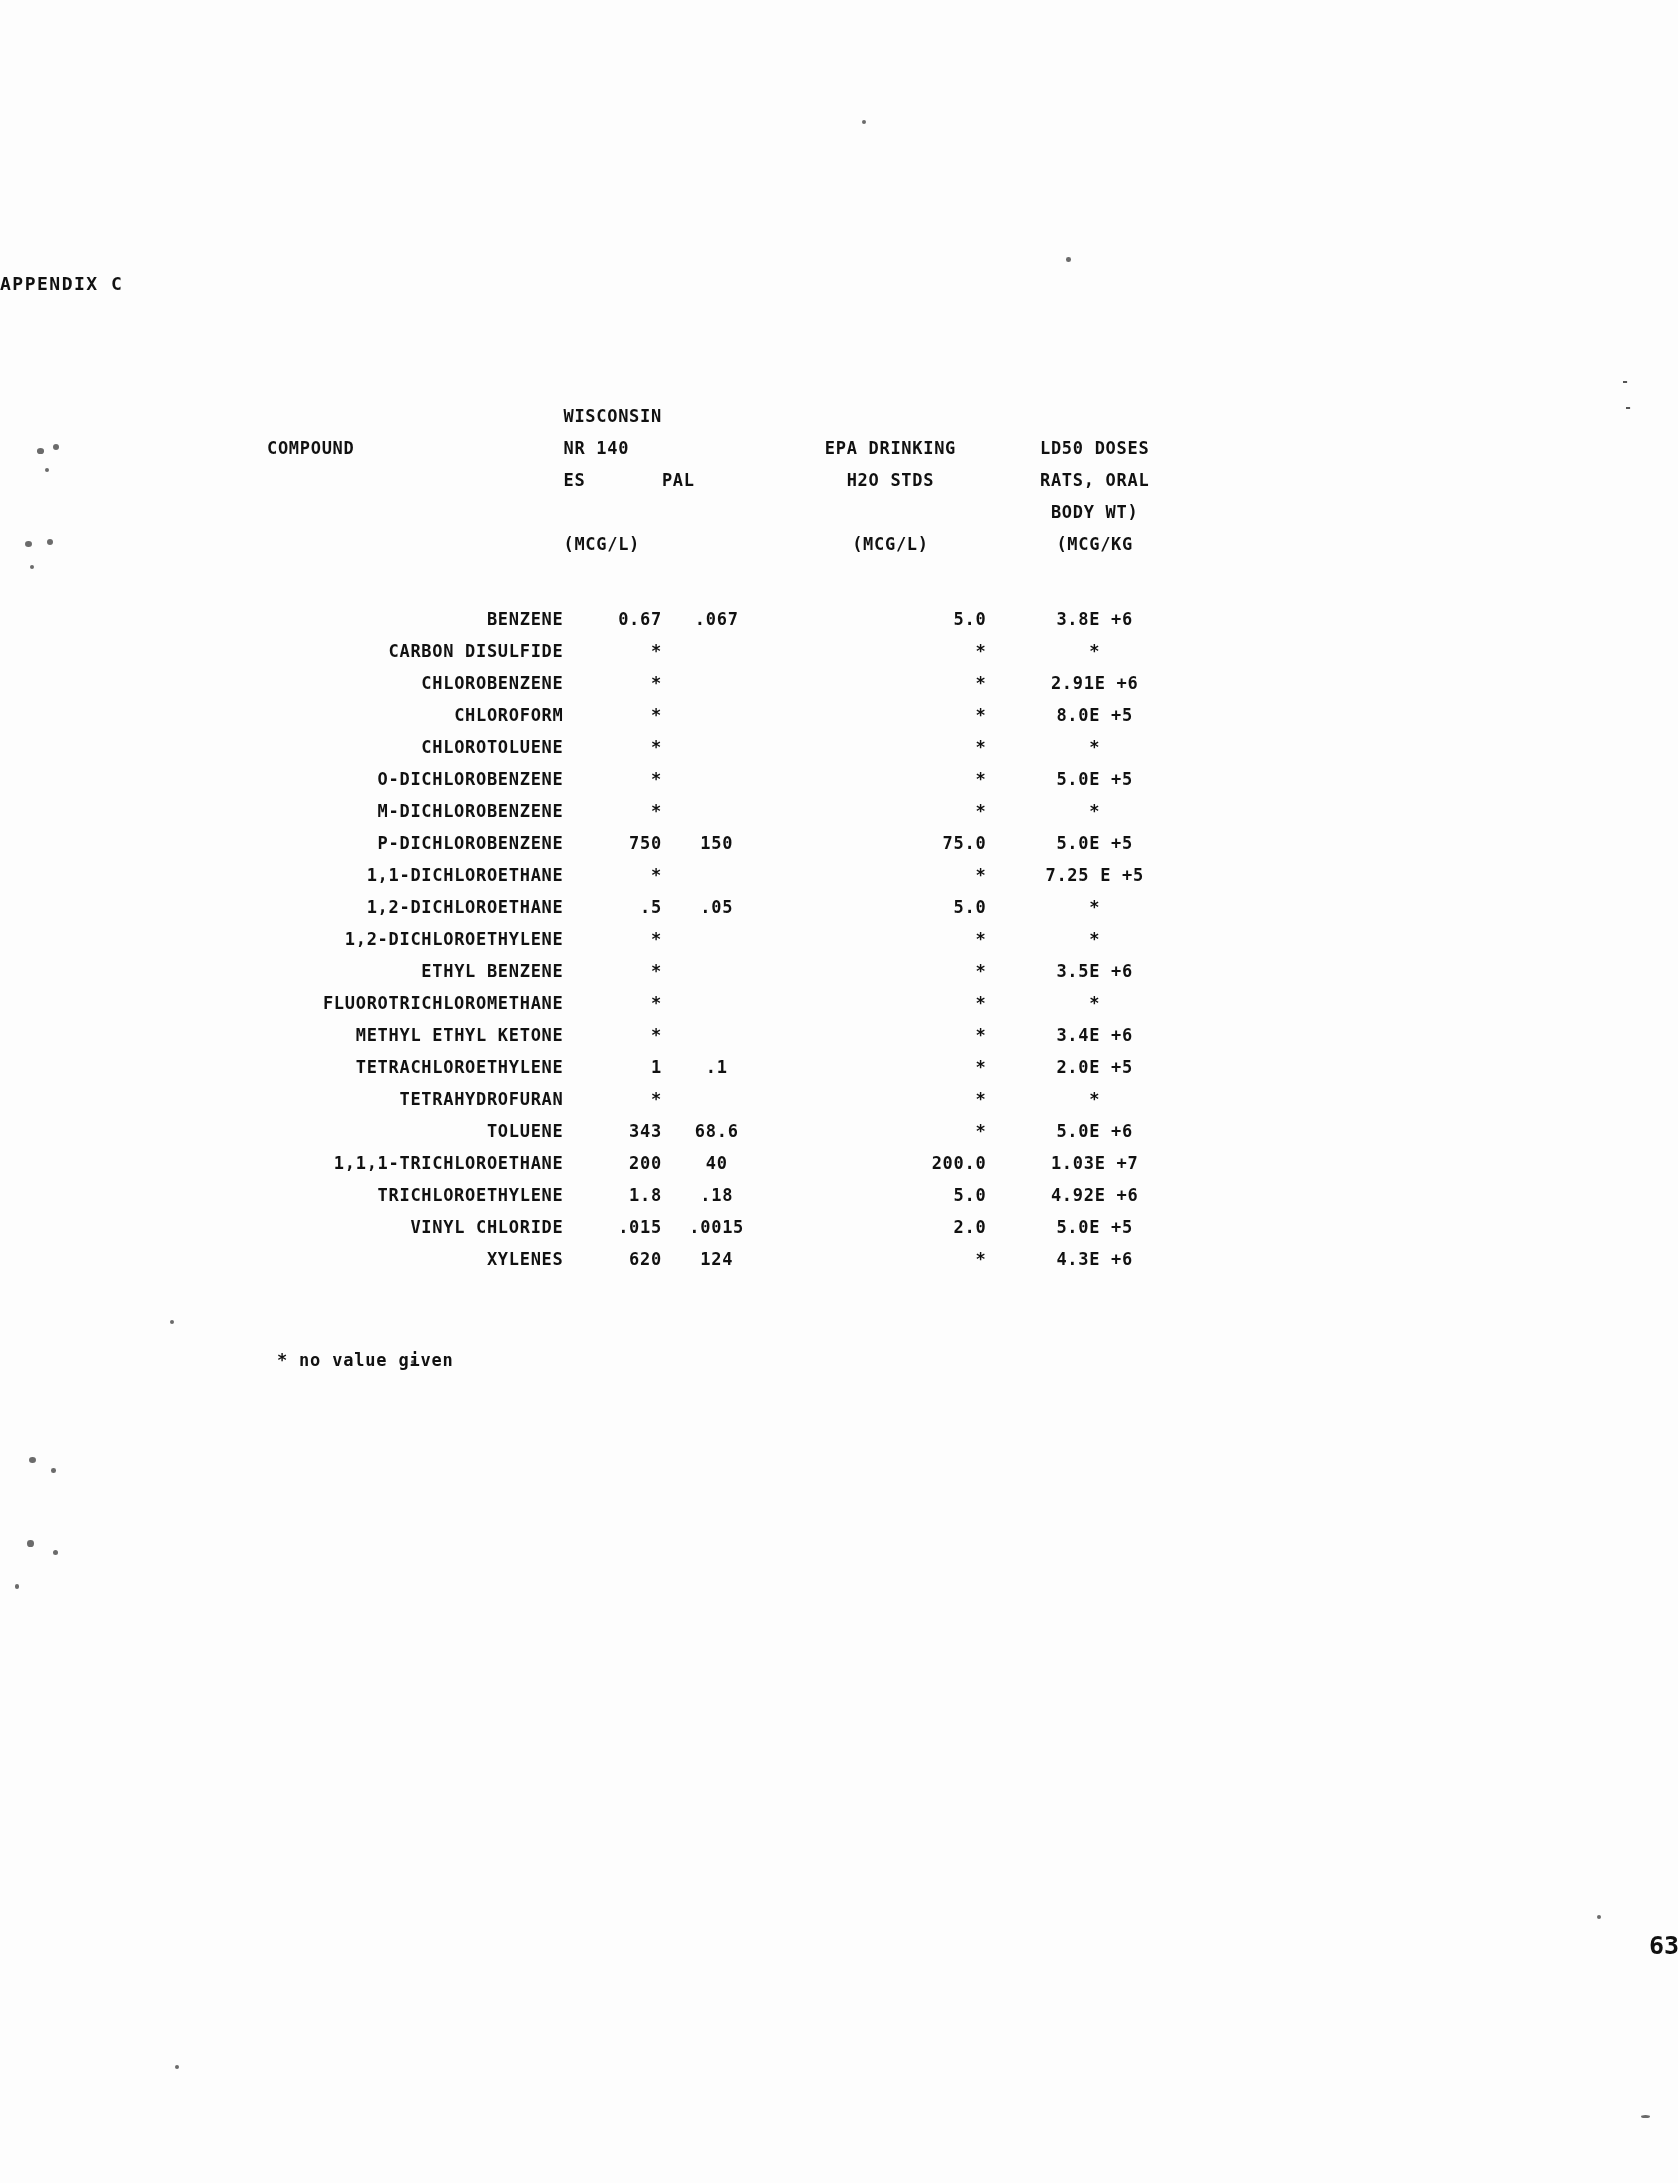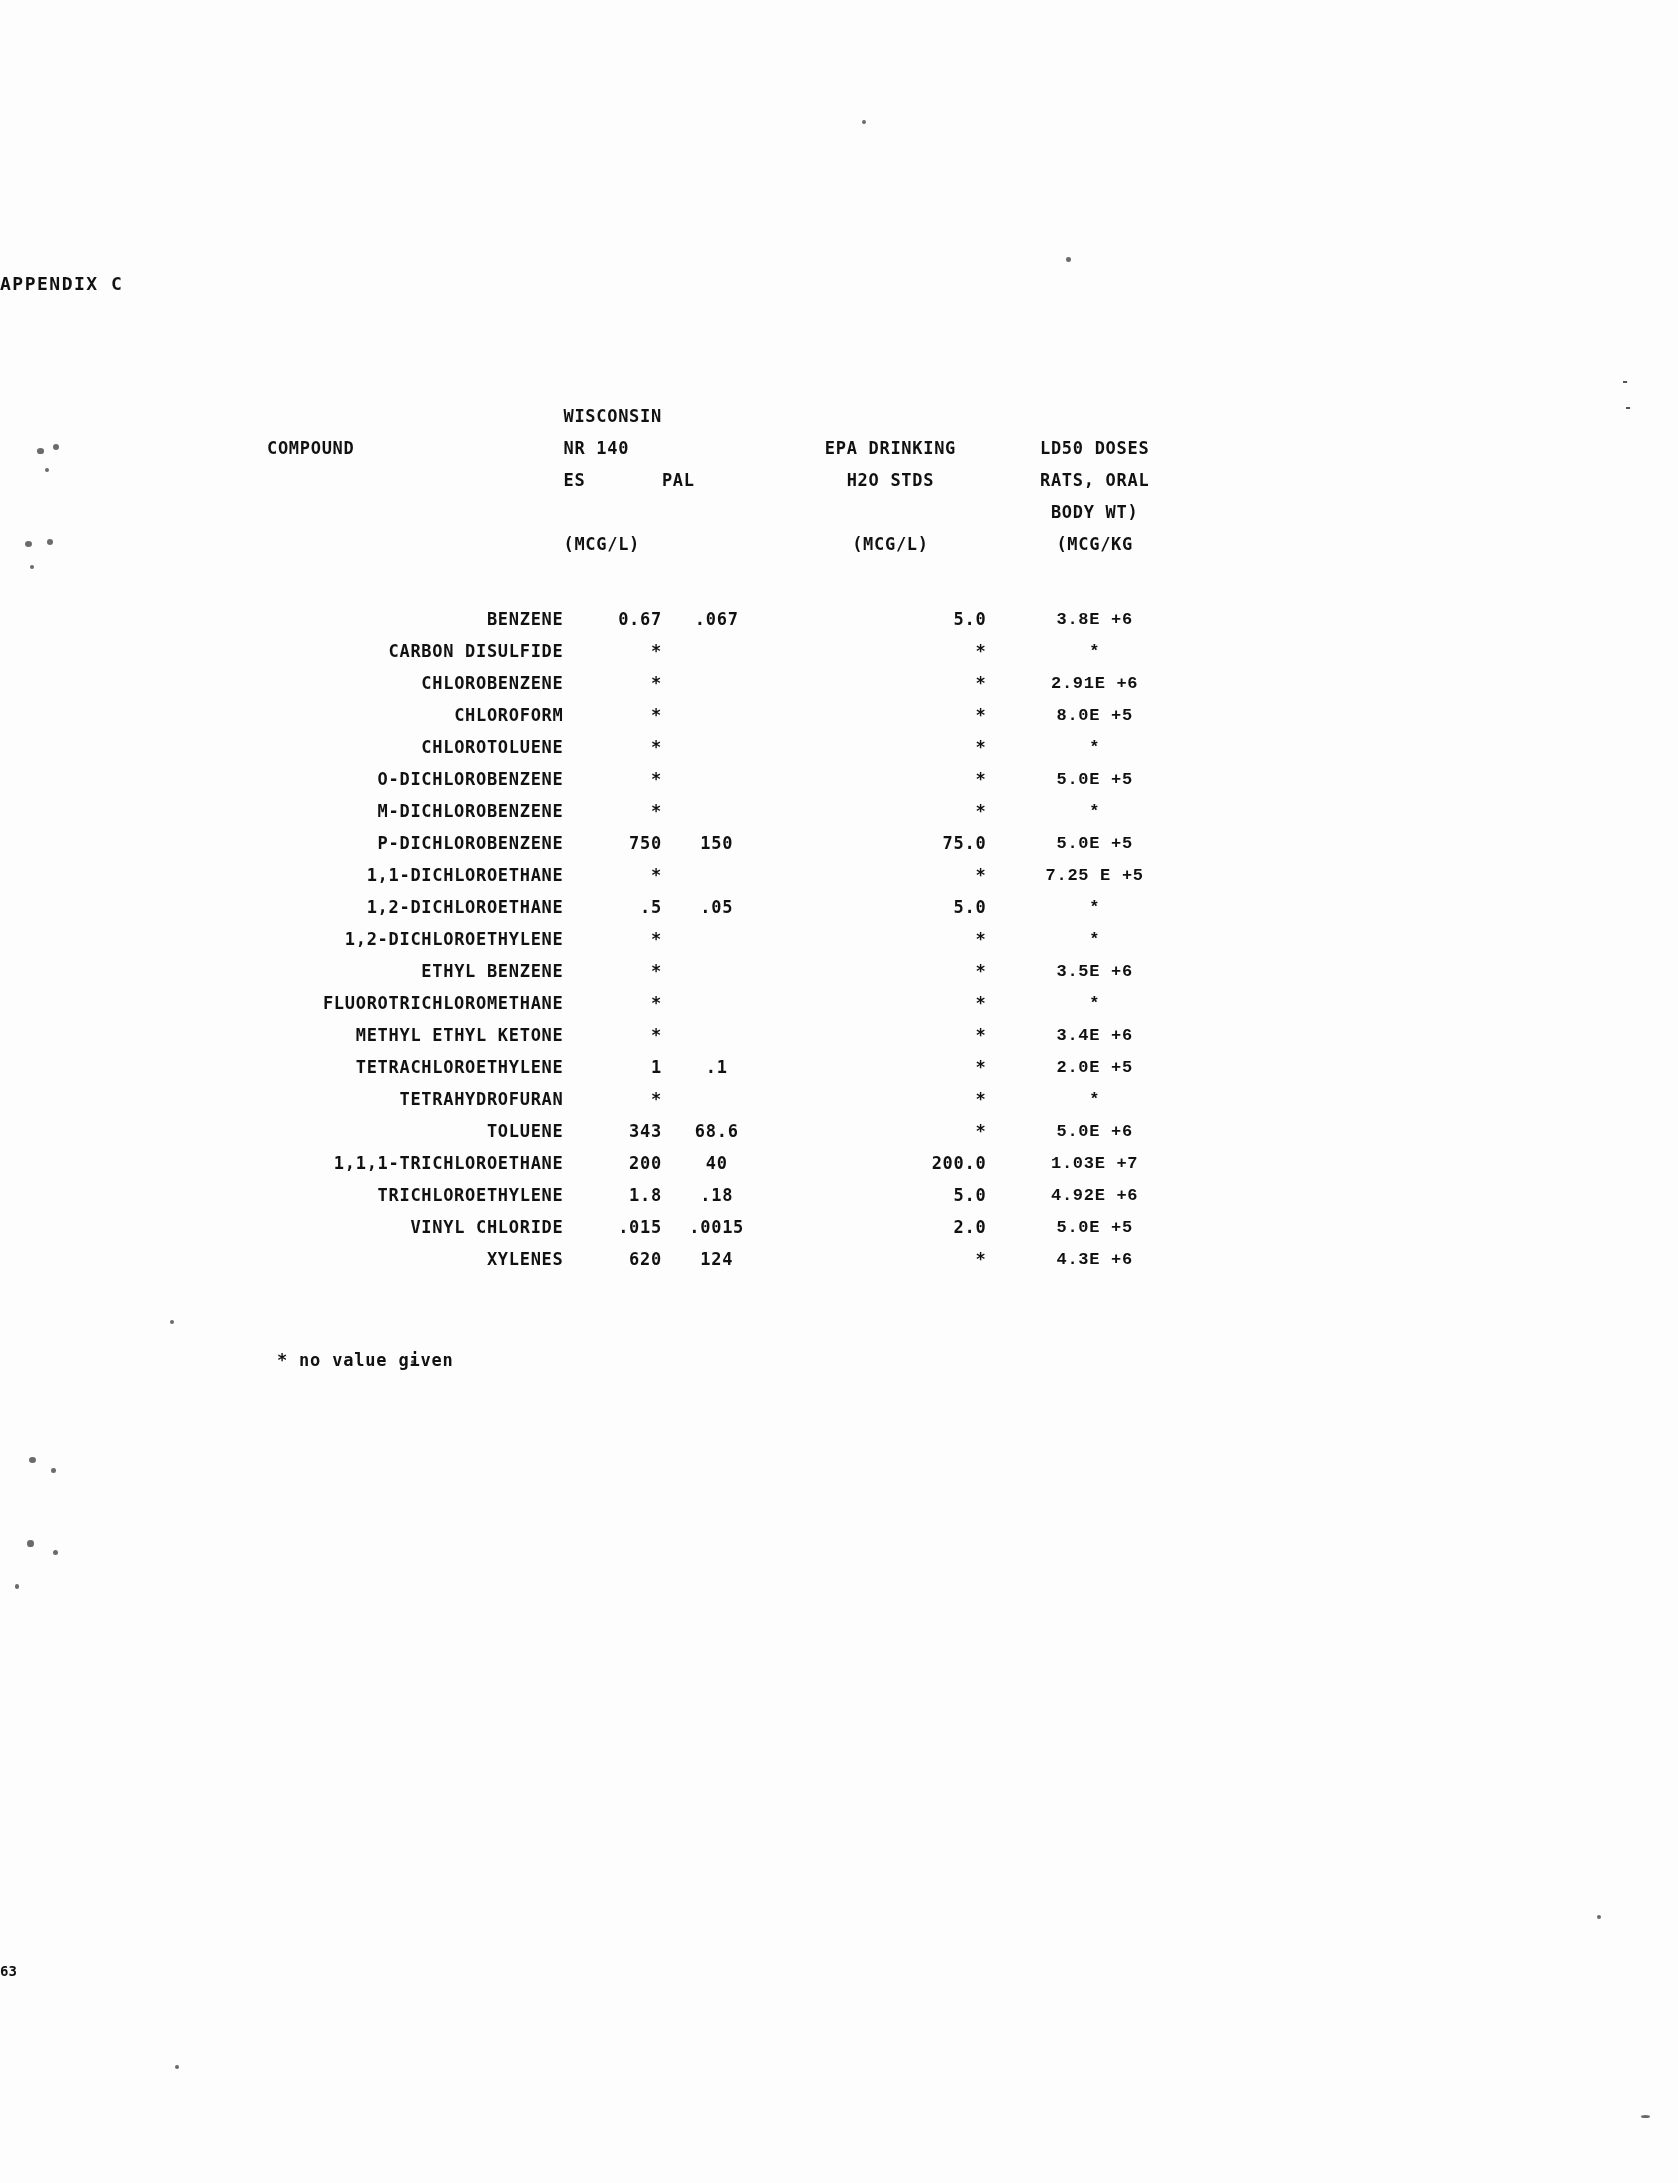--- a/index.html
+++ b/index.html
@@ -80,37 +80,36 @@
   }
   .spacer-row td { height: 49px; }
   .data-row td {
     height: 32px;
     vertical-align: middle;
   }
   .data-row .col-compound { text-align: right; }
   .data-row .col-es { text-align: right; }
   .data-row .col-pal { text-align: center; padding-right: 23px !important; }
   .data-row .col-epa { text-align: right; }
-  .data-row .col-ld50 { text-align: center; font-family: Liberation Mono, monospace; }
+  .data-row .col-ld50 { text-align: center; }
   .footnote {
     position: absolute;
     left: 277px;
     top: 1350px;
     font-size: 17px;
     letter-spacing: 0.8px;
     font-weight: 700;
   }
   .pagenum {
     position: absolute;
     left: 0; right: 0;
     top: 1931px;
-    text-align: left;
-    font-size: 14px;
-    font-weight: 700;
-    margin-top: 32px;
+    text-align: right;
+    font-size: 25px;
+    font-weight: 700;
   }
   .edge-mark {
     position: absolute;
     font-size: 13.4px;
     color: #555;
     font-weight: 700;
   }
 </style>
 </head>
 <body>

